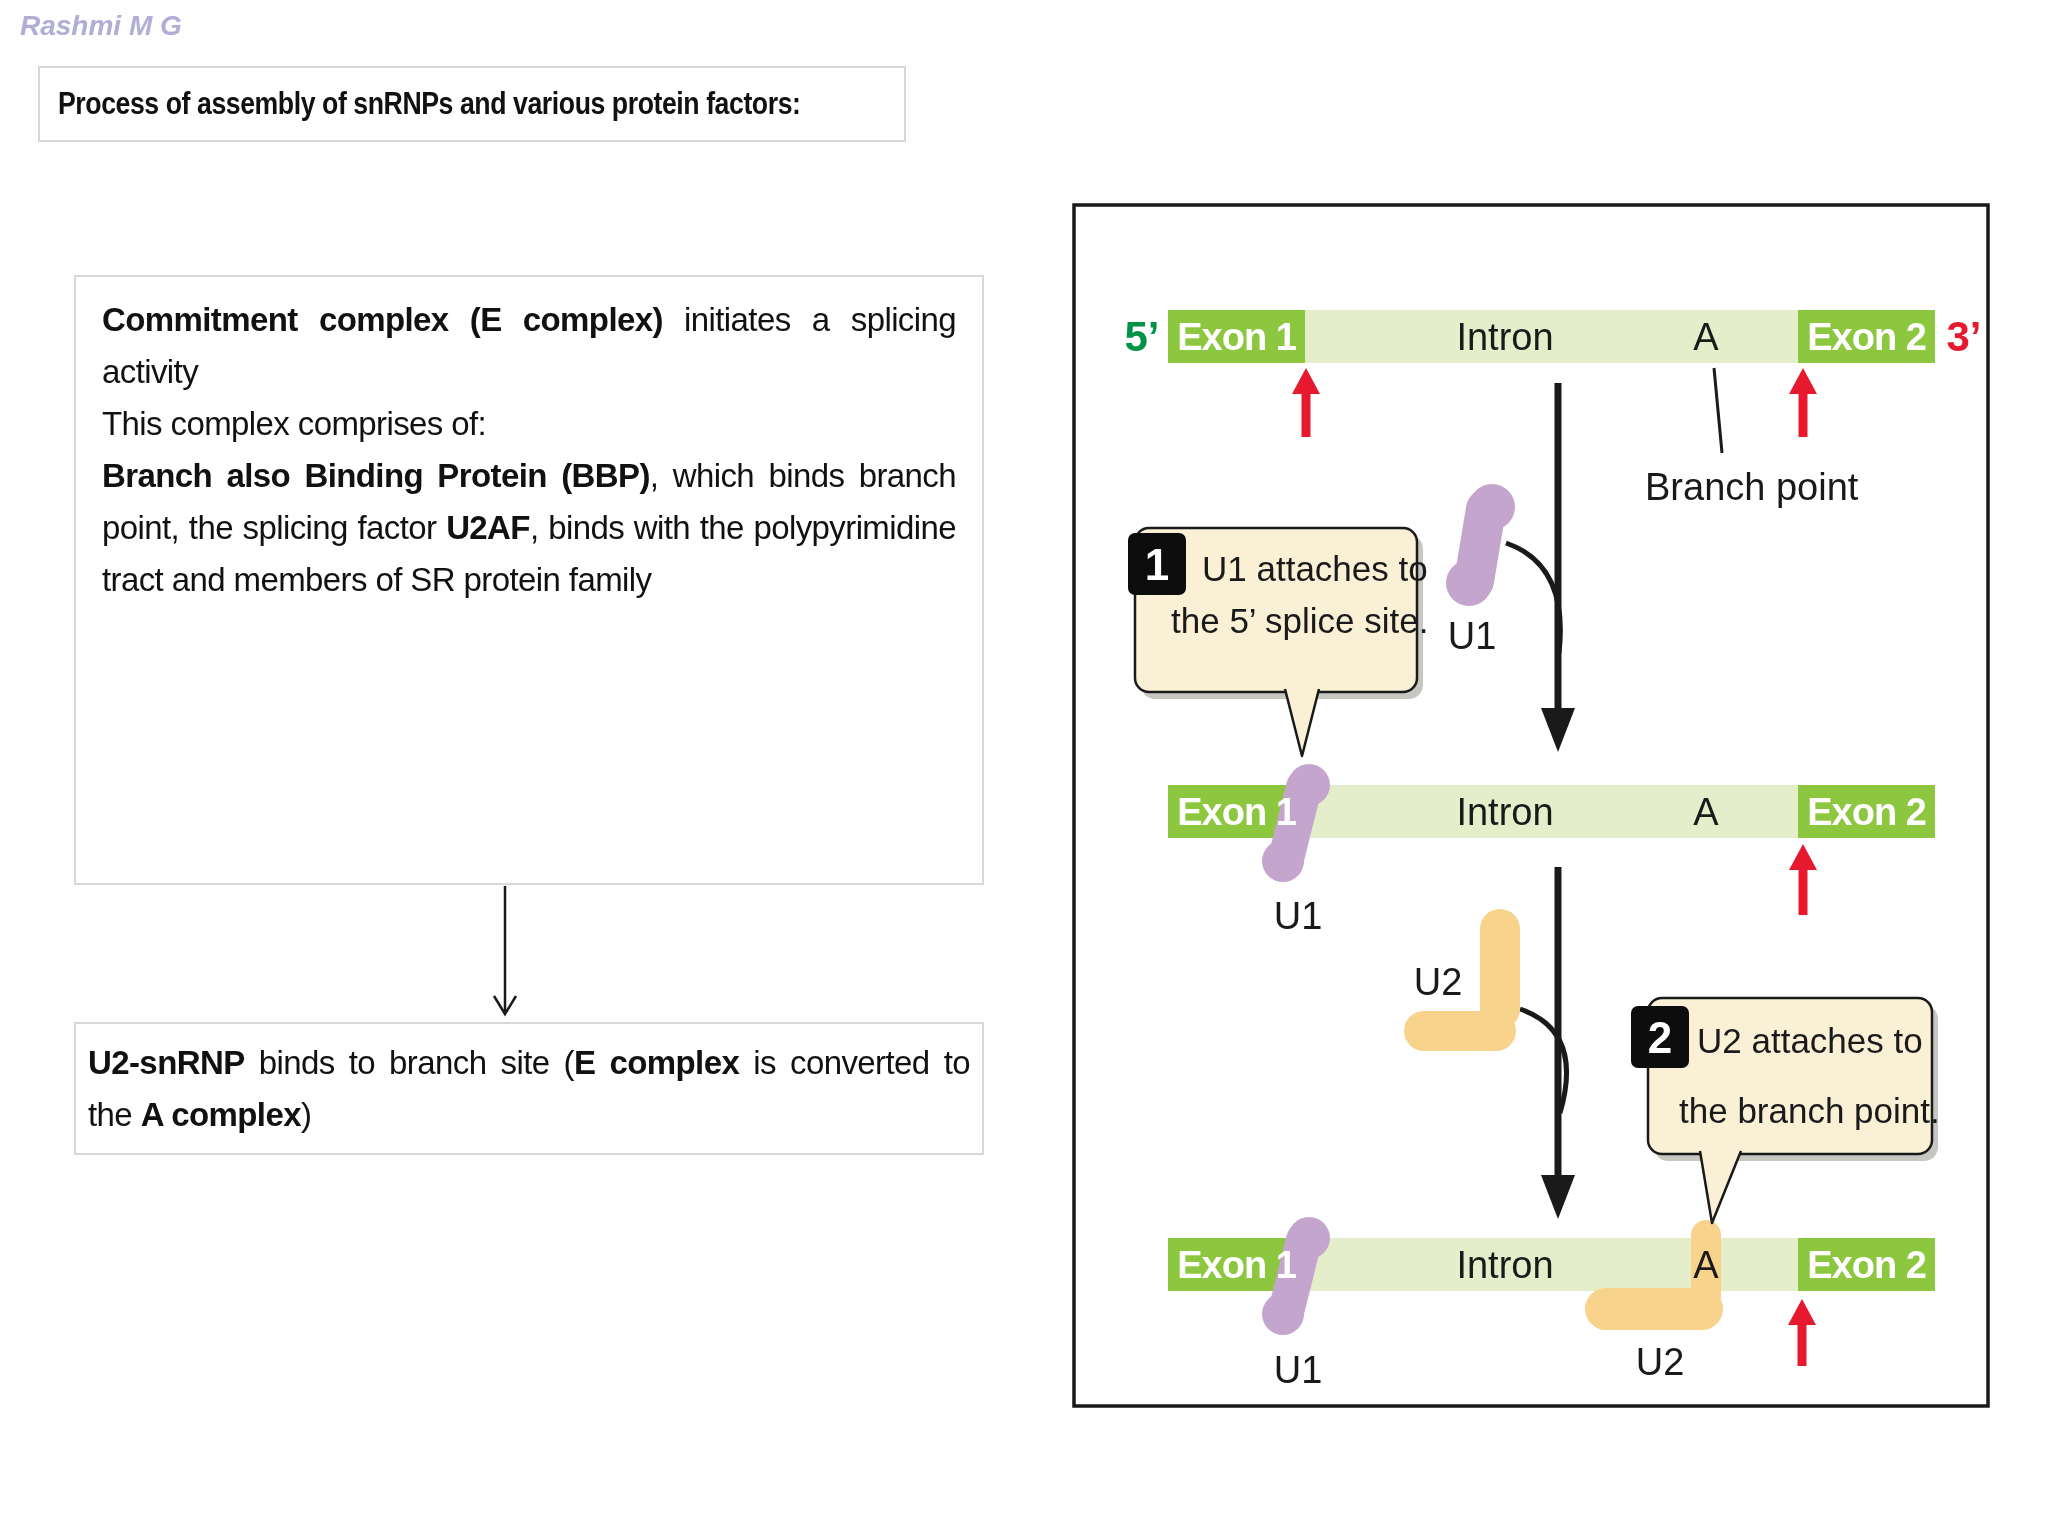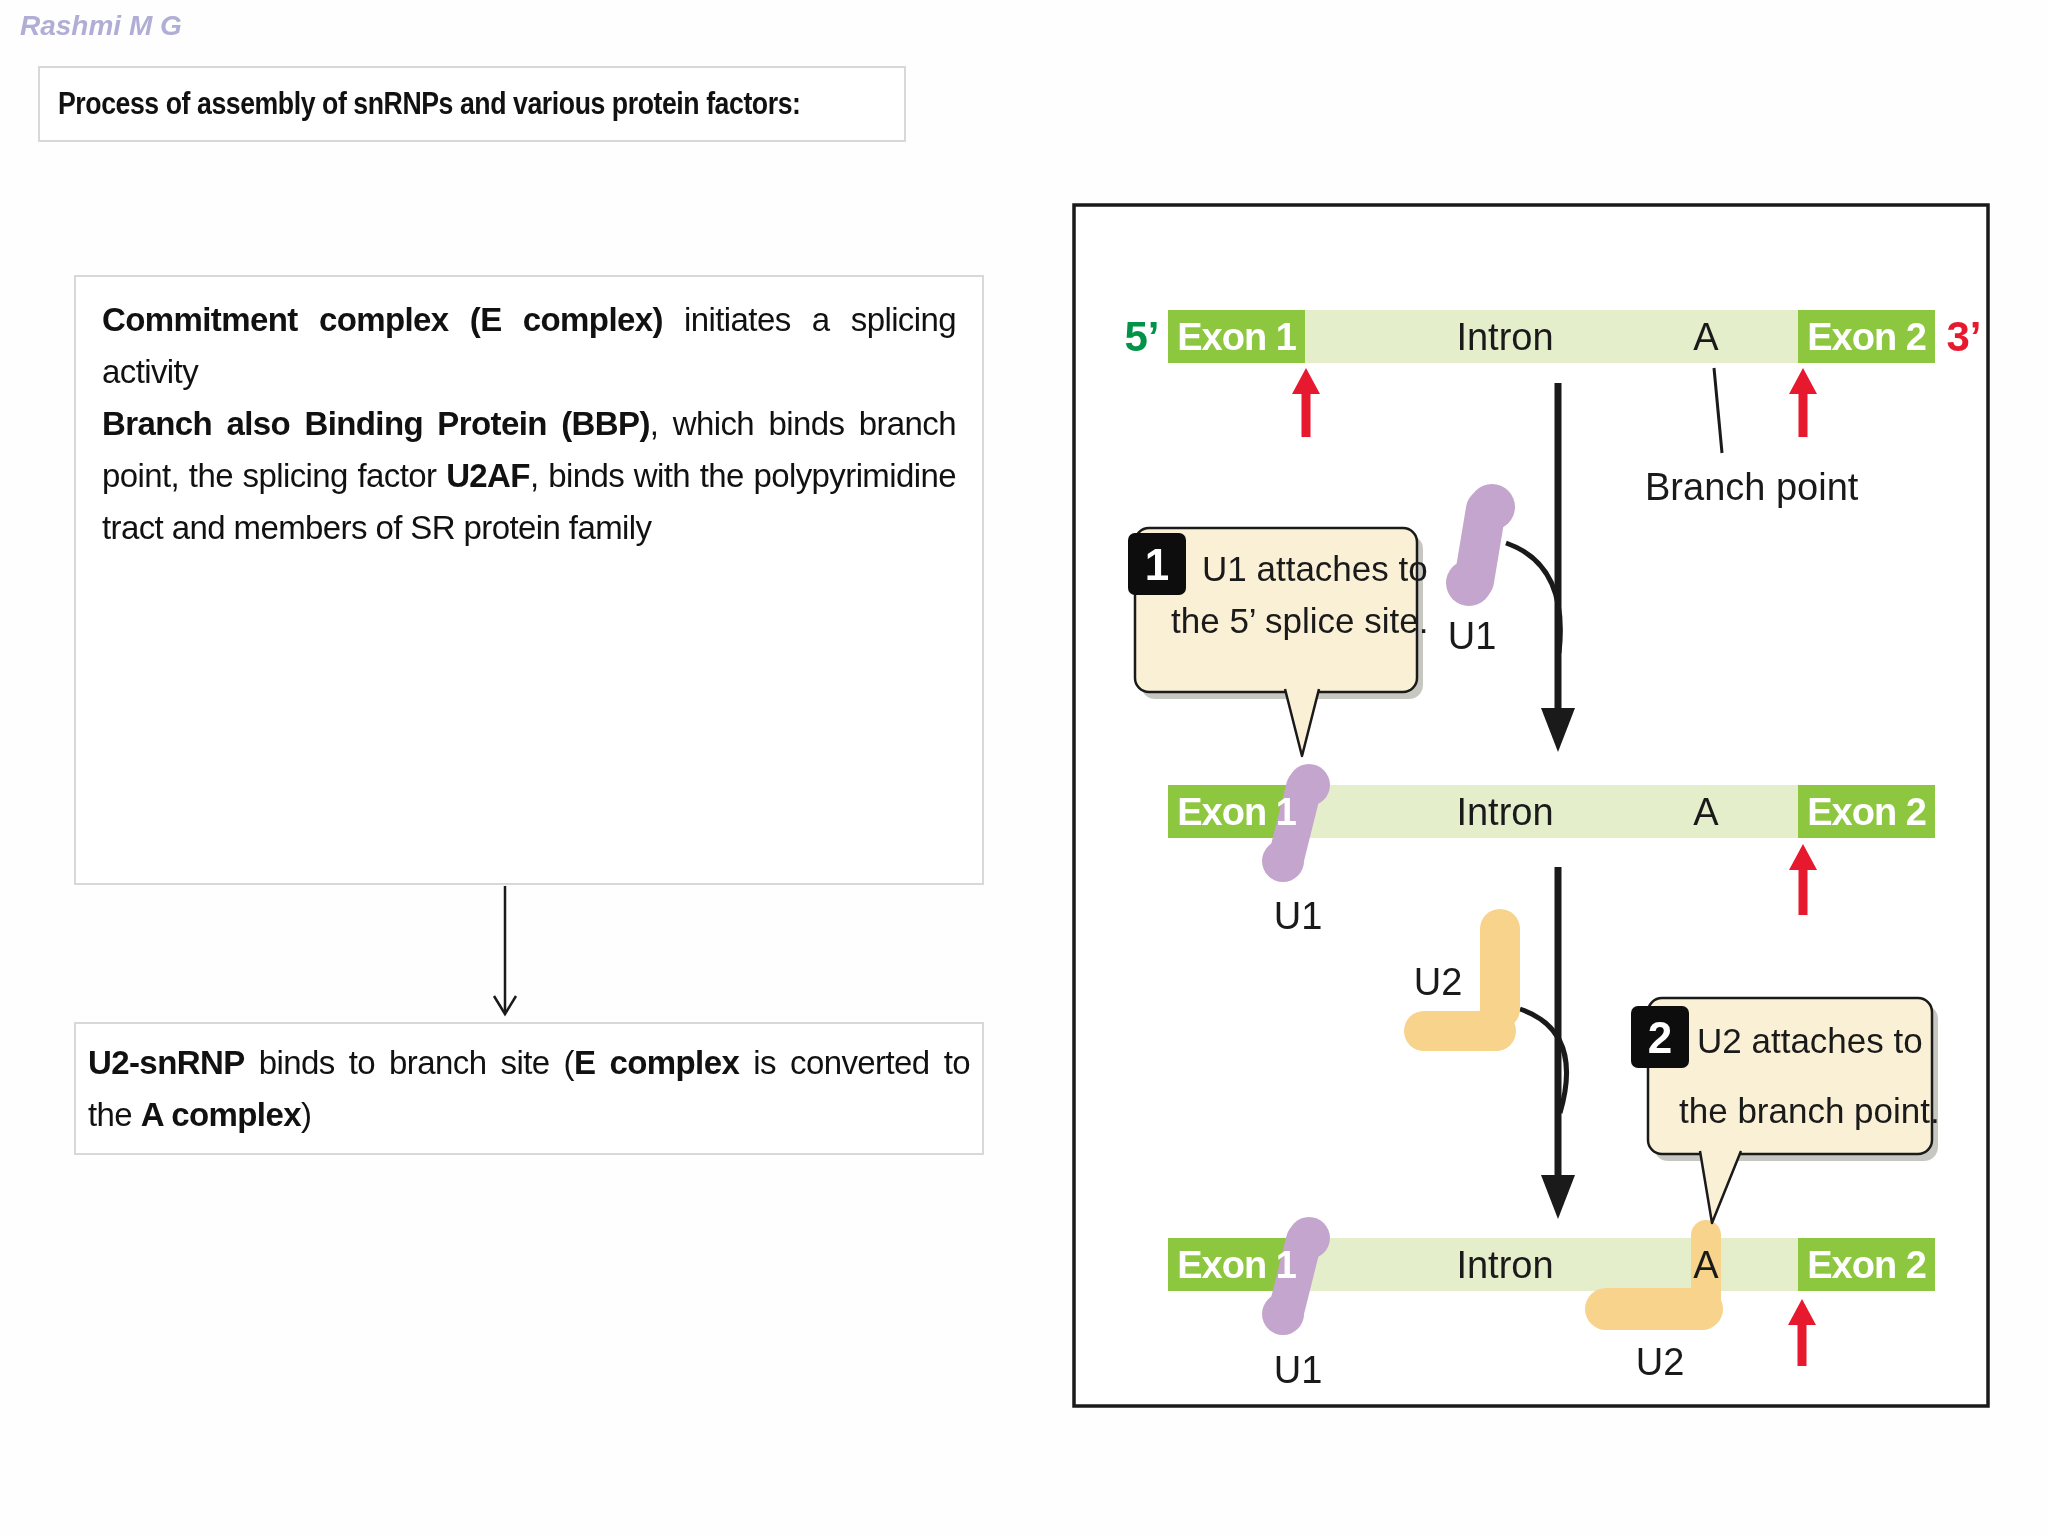--- a/index.html
+++ b/index.html
@@ -48,20 +48,21 @@
 <div class="slide">
 
   <div class="watermark">Rashmi M G</div>
 
   <div class="title-box">
     <span>Process of assembly of snRNPs and various protein factors:</span>
   </div>
 
   <div class="text-box box1">
     <p><b>Commitment complex (E complex)</b> initiates a splicing activity</p>
+    <p>This complex comprises of:</p>
     <p><b>Branch also Binding Protein (BBP)</b>, which binds branch point, the splicing factor <b>U2AF</b>, binds with the polypyrimidine tract and members of SR protein family</p>
   </div>
 
   <svg class="flow-arrow" width="32" height="134" viewBox="0 0 32 134">
     <line x1="16" y1="0" x2="16" y2="126" stroke="#1a1a1a" stroke-width="2.5"></line>
     <polyline points="5,110 16,128 27,110" fill="none" stroke="#1a1a1a" stroke-width="2.5"></polyline>
   </svg>
 
   <div class="text-box box2">
     <p><b>U2-snRNP</b> binds to branch site (<b>E complex</b> is converted to the <b>A complex</b>)</p>

